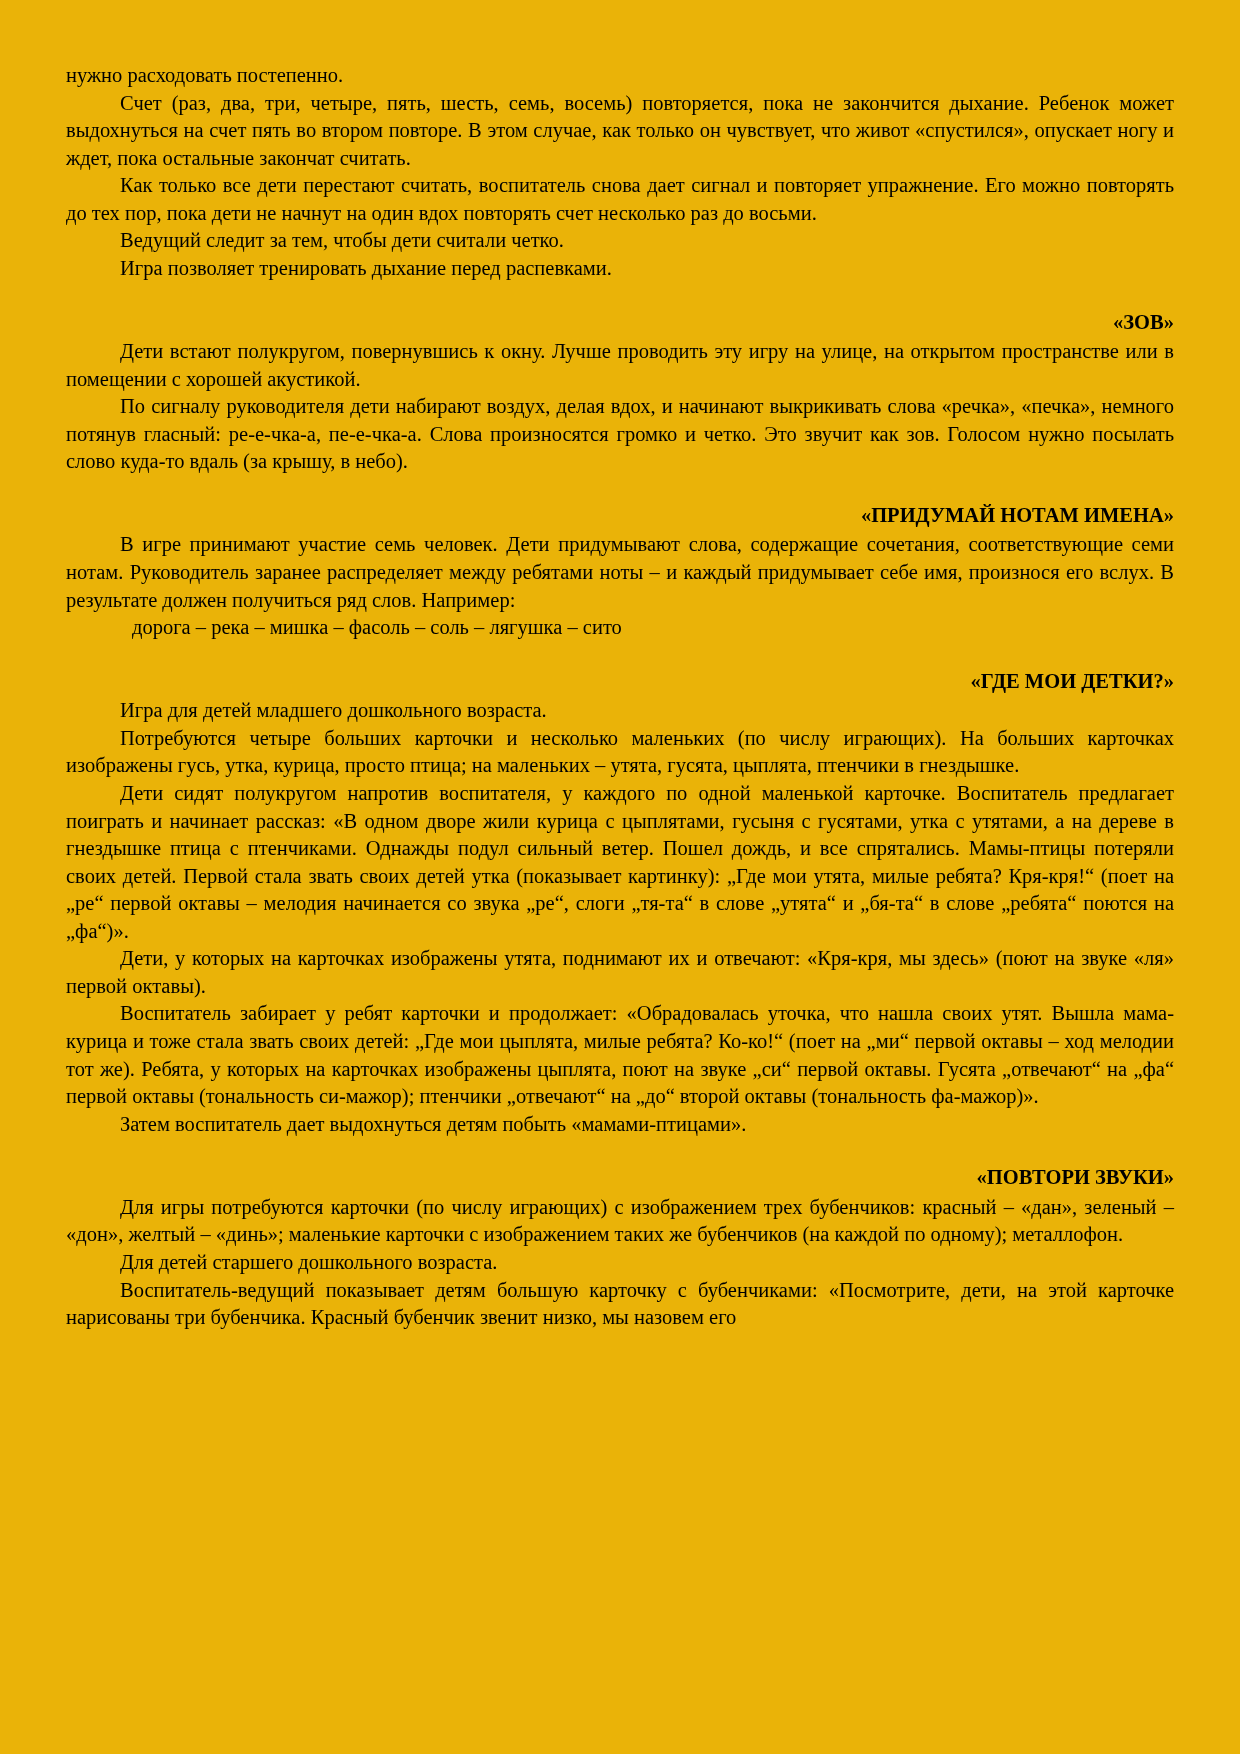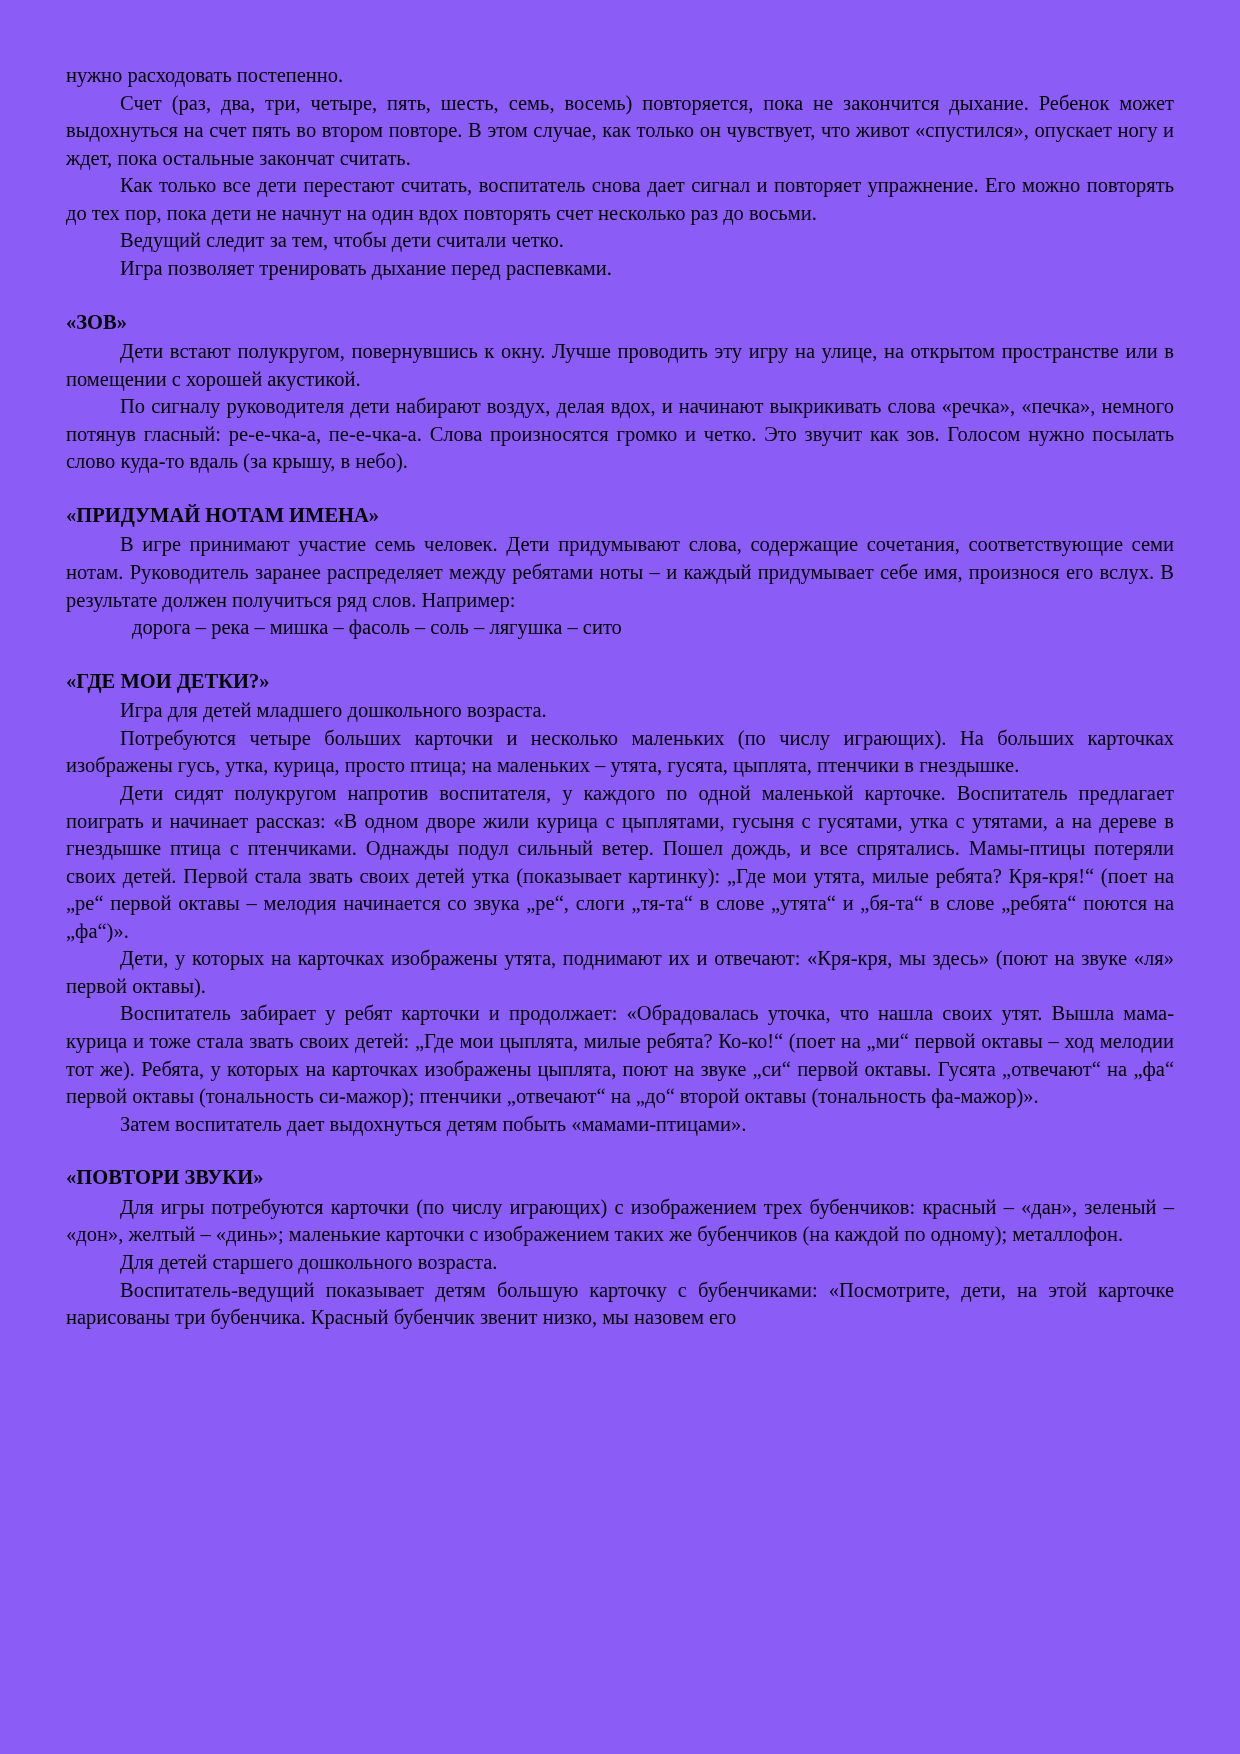--- a/index.html
+++ b/index.html
@@ -4,21 +4,21 @@
 <style>
   html, body {
     margin: 0;
     padding: 0;
     background: #ffffff;
   }
   .page {
     width: 1240px;
     height: 1754px;
     margin: 0 auto;
-    background: #8b5cf6;
+    background: #eab308;
     box-sizing: border-box;
     padding: 62px 66px 40px 66px;
     font-family: "Liberation Serif", "DejaVu Serif", serif;
     color: #000000;
     position: relative;
   }
   .doc {
     font-size: 20.5px;
     line-height: 1.345;
     text-align: justify;
@@ -28,21 +28,21 @@
     margin: 0;
     padding: 0;
   }
   .para {
     text-indent: 54px;
   }
   .para-noindent {
     text-indent: 0;
   }
   .heading {
-    text-align: left;
+    text-align: right;
     font-weight: bold;
     text-indent: 0;
     margin-top: 26px;
     margin-bottom: 2px;
   }
   .example-line {
     text-indent: 66px;
   }
 </style>
 </head>

